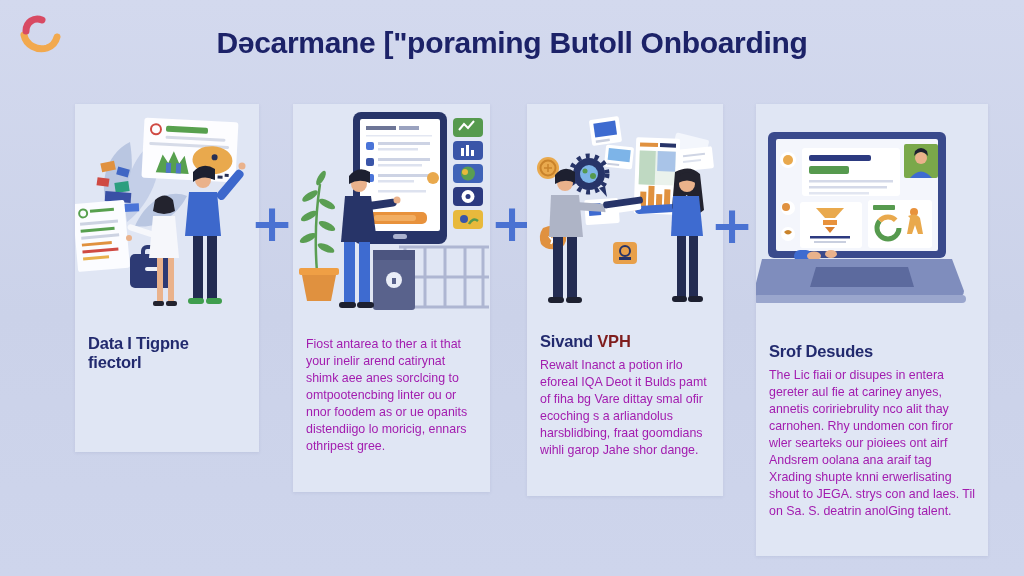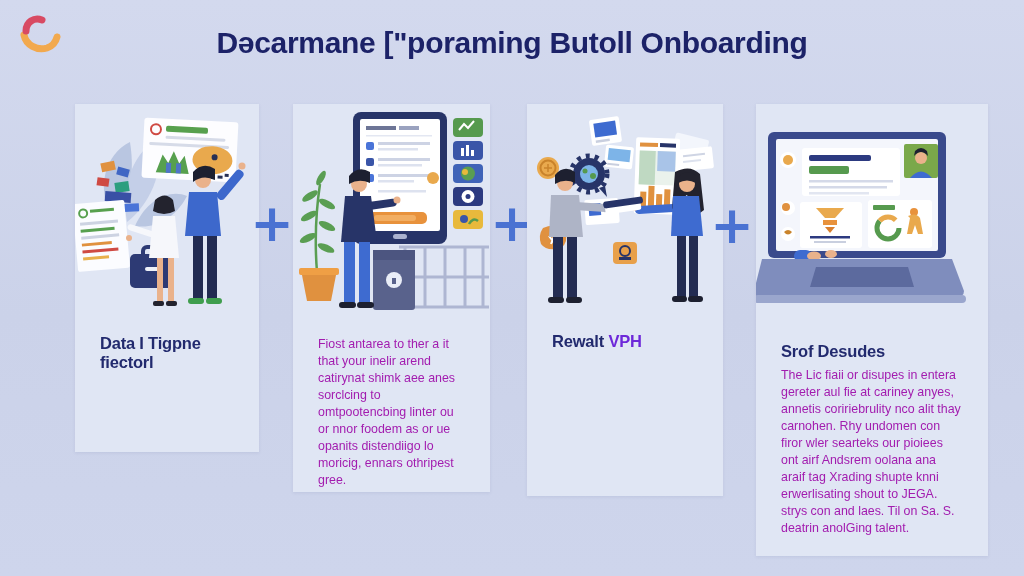--- a/index.html
+++ b/index.html
@@ -11,23 +11,23 @@
   .logo{position:absolute;top:10px;left:13px}
   .title{
     position:absolute;top:26px;left:0;right:0;text-align:center;
     font-size:30px;font-weight:bold;color:#1c2268;letter-spacing:-0.3px;
   }
   .panel{
     position:absolute;background:#e0e6f4;
     box-shadow:0 1px 3px rgba(90,100,150,0.12);
   }
   .panel svg{display:block}
-  .panel-text{padding:8px 25px 0}
+  .panel-text{padding:8px 13px 0}
   .panel-heading{font-size:16.5px;font-weight:bold;color:#222a6e;margin:0 0 6px;letter-spacing:-0.2px}
-  .heading-accent{color:#6d28d9}
+  .heading-accent{color:#7f1d1d}
   .panel-body{font-size:12.4px;line-height:1.37;color:#a21caf;margin:0}
   .plus{
     position:absolute;width:48px;text-align:center;color:#4a72d2;
     font-family:"DejaVu Sans",sans-serif;font-size:52px;font-weight:bold;line-height:50px;
     user-select:none;
   }
 </style>
 </head>
 <body>
 
@@ -293,21 +293,22 @@
       <path d="M146 92 h26 l4 40 h-32 Z" fill="#3e6bd0"></path>
       <circle cx="160" cy="80" r="8" fill="#eab28b"></circle>
       <path d="M151 73 q9 -9 18 -1 l0 7 q-9 -5 -18 0 Z" fill="#23232e"></path>
     </g>
     <g>
       <rect x="78" y="98" width="36" height="10" rx="2" fill="#ffffff" transform="rotate(-8 96 103)"></rect>
       <rect x="76" y="95" width="40" height="7" rx="3" fill="#273468" transform="rotate(-8 96 98)"></rect>
     </g>
   </svg>
   <div class="panel-text">
-    <h3 class="panel-heading"><span>Rewalt </span><span class="heading-accent">VPH</span></h3>
+    <h3 class="panel-heading"><span>Sivand </span><span class="heading-accent">VPH</span></h3>
+    <p class="panel-body">Rewalt Inanct a potion irlo eforeal IQA Deot it Bulds pamt of fiha bg Vare dittay smal ofir ecoching s a arliandolus harsblidbing, fraat goomdians wihli garop Jahe shor dange.</p>
   </div>
 </div>
 
 <div class="plus" style="left:708px;top:200px">+</div>
 
 <div class="panel" style="left:756px;top:104px;width:232px;height:452px">
   <svg width="213" height="230" viewBox="0 0 213 230">
     <g>
       <rect x="12" y="28" width="178" height="126" rx="6" fill="#3a4a8c"></rect>
       <rect x="20" y="35" width="162" height="112" rx="2" fill="#f4f6fc"></rect>

